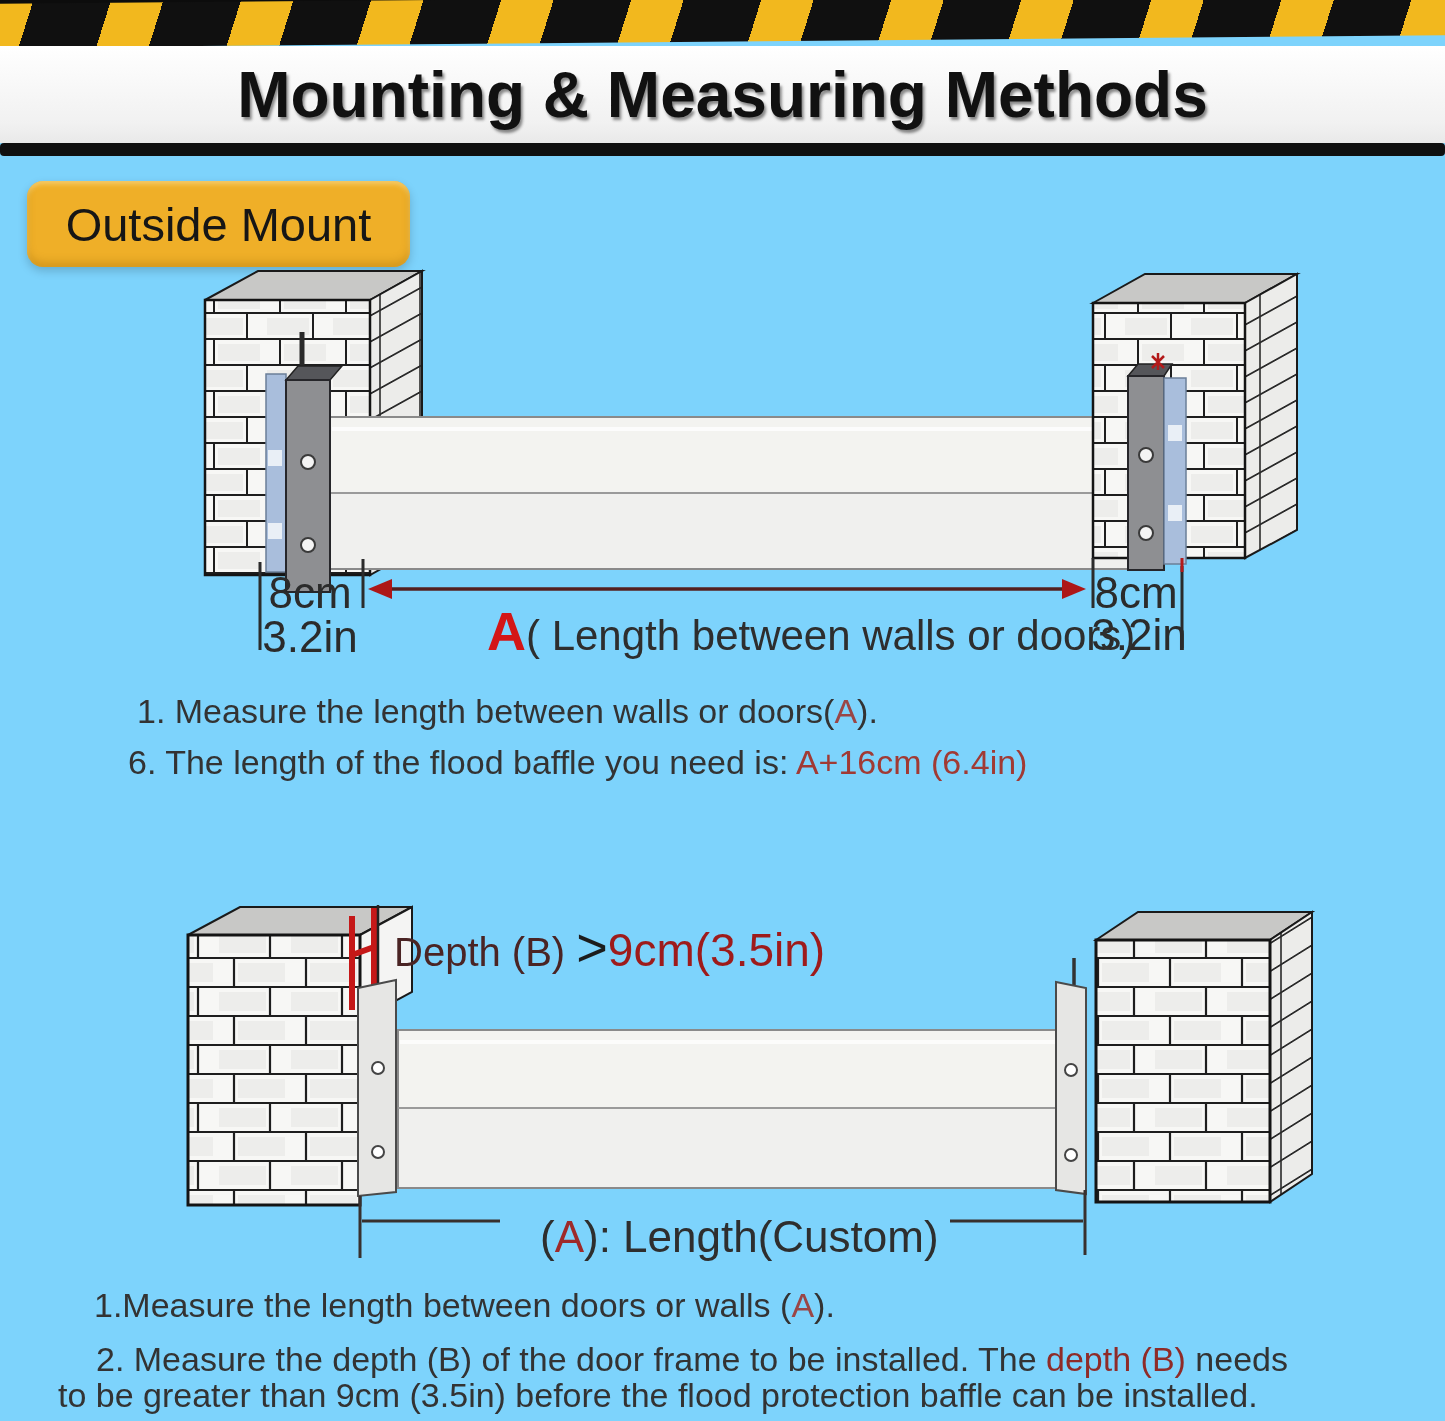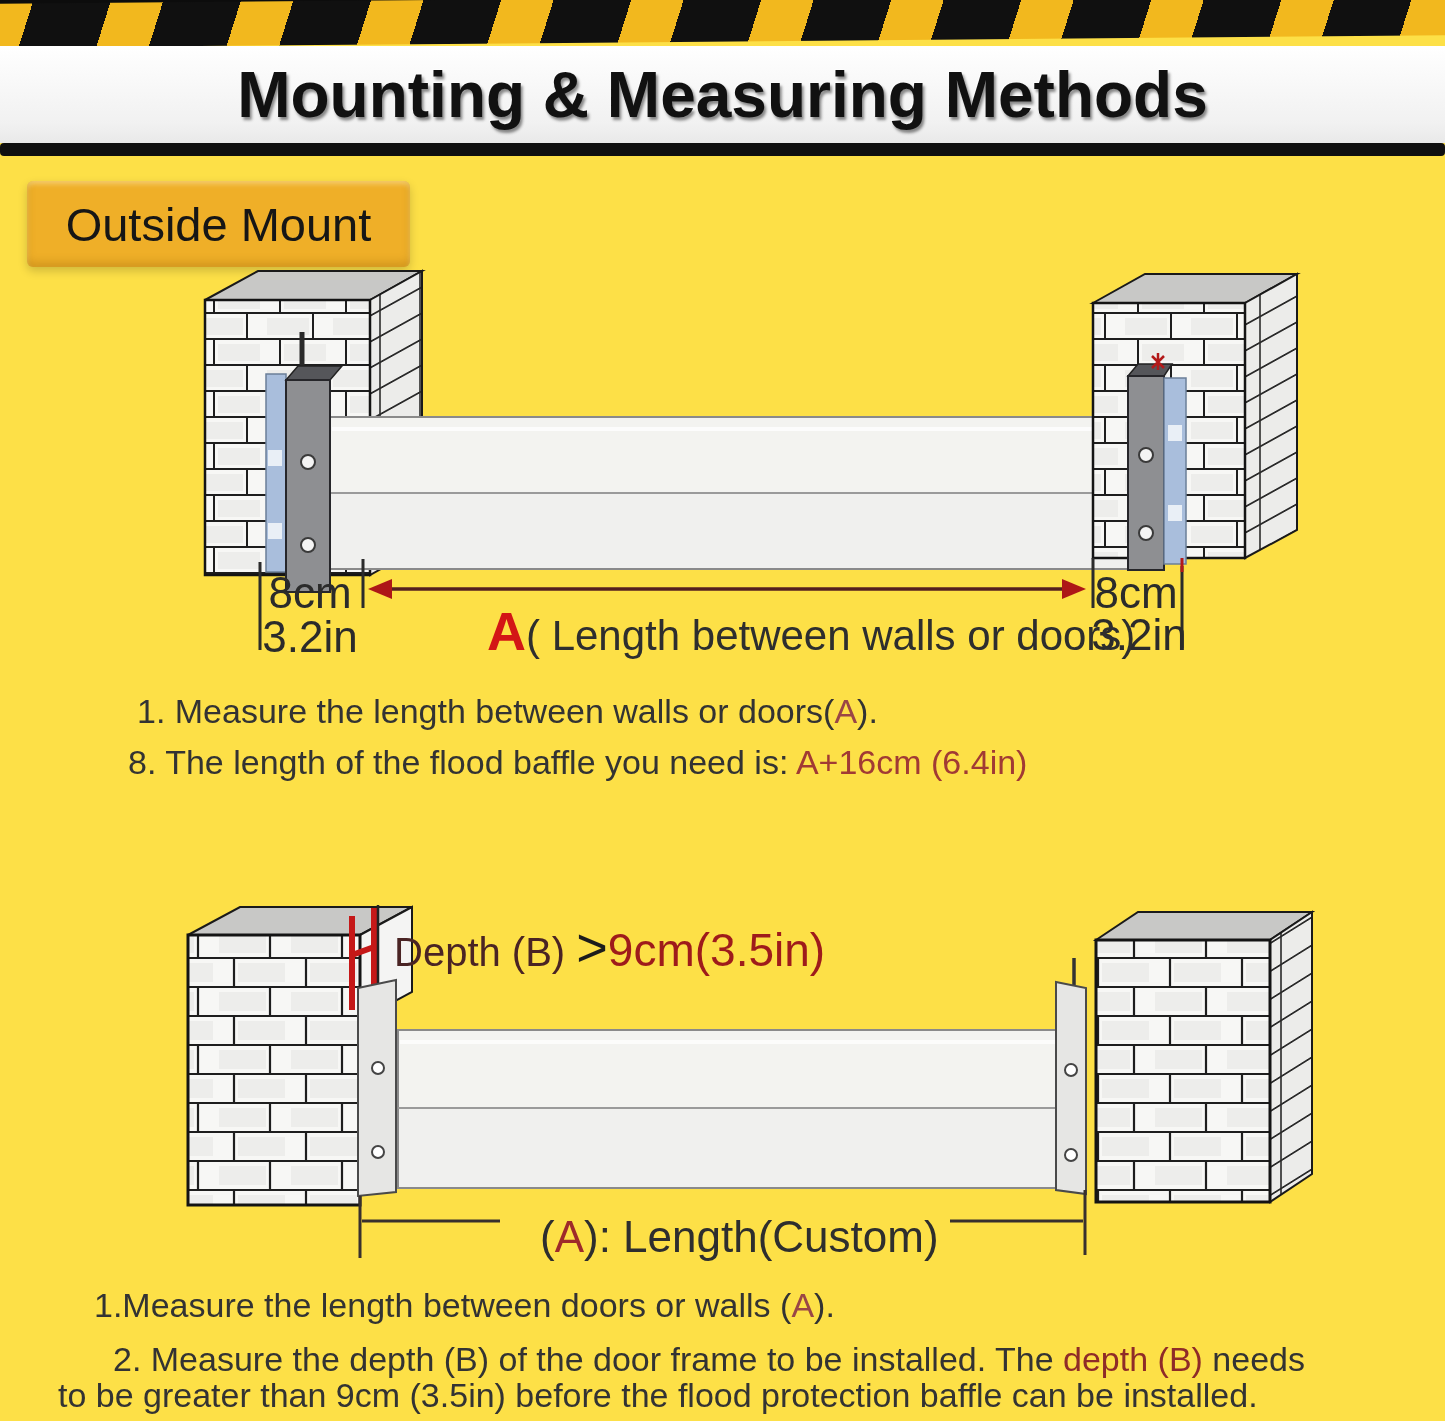--- a/index.html
+++ b/index.html
@@ -1,31 +1,31 @@
 <!DOCTYPE html>
 <html><head>
 <meta charset="utf-8">
 <style>
   html,body{margin:0;padding:0;background:#ffffff;}
-  .page{position:relative;width:1445px;height:1421px;background:#fde047;overflow:hidden;
+  .page{position:relative;width:1445px;height:1421px;background:#7dd3fc;overflow:hidden;
         font-family:"Liberation Sans",sans-serif;}
   .abs{position:absolute;}
   
   .hazard-black{top:0;left:0;width:1445px;height:16px;background:#0c0c0c;}
   .hazard-stripes{top:4px;left:-20px;width:1500px;height:44px;
     background:repeating-linear-gradient(108deg,#f2b81e 0 50px,#101010 50px 124px);
     transform:rotate(-.5deg);transform-origin:left center;}
   .title-band{top:46px;left:0;width:1445px;height:97px;
     background:linear-gradient(#ffffff, #f1f1f1 80%, #e9e9e9);
     display:flex;align-items:center;justify-content:center;}
   .title-band h1{margin:0;font-size:64px;font-weight:700;letter-spacing:0;color:#111;
     text-shadow:2px 3px 3px rgba(0,0,0,.45), -1px -1px 0 rgba(255,255,255,.55);}
   .black-bar{top:143px;left:0;width:1445px;height:13px;background:#101010;border-radius:4px;}
   
-  .badge{width:383px;height:86px;background:#EFAF28;border-radius:6px;
+  .badge{width:383px;height:86px;background:#EFAF28;border-radius:16px;
     display:flex;align-items:center;justify-content:center;
     font-size:47px;color:#161616;
     box-shadow:0 4px 10px rgba(0,0,0,.18), inset 0 -5px 9px rgba(140,90,0,.28), inset 0 3px 5px rgba(255,235,170,.55);}
   .badge-outside{left:27px;top:181px;}
   .badge-inside{left:27px;top:806px;}
   
   .step{position:absolute;font-size:34px;color:#333;white-space:nowrap;}
   .muted-red{color:#9a4646;}
   .formula-red{color:#A13A34;}
   .depth-red{color:#8F2B28;}
@@ -127,21 +127,21 @@
     <text x="1139" y="650" text-anchor="middle" font-size="44" fill="#2b2b2b">3.2in</text>
     <text x="487" y="650">
       <tspan font-size="54" font-weight="bold" fill="#D31616">A</tspan><tspan font-size="42" fill="#2e2e2e">( Length between walls or doors)</tspan>
     </text>
   </svg>
 
   <div class="step" style="left:137px;top:692px">
     <span>1. Measure the length between walls or doors(</span><span class="muted-red">A</span><span>).</span>
   </div>
   <div class="step" style="left:128px;top:743px">
-    <span>8. The length of the flood baffle you need is: </span><span class="formula-red">A+16cm (6.4in)</span>
+    <span>6. The length of the flood baffle you need is: </span><span class="formula-red">A+16cm (6.4in)</span>
   </div>
 
 
   <svg style="top:895px" width="1445" height="380" viewBox="0 895 1445 380">
     <defs>
       <pattern id="bricks2" width="72" height="58" patternUnits="userSpaceOnUse">
         <rect width="72" height="58" fill="#f7f7f5"></rect>
         <path d="M0,1 H72 M0,30 H72" stroke="#1e1e1e" stroke-width="2.2" fill="none"></path>
         <path d="M54,1 V30" stroke="#1e1e1e" stroke-width="2.2"></path>
         <path d="M18,30 V58" stroke="#1e1e1e" stroke-width="2.2"></path>
@@ -205,20 +205,20 @@
       <path d="M950,1221 H1083"></path>
     </g>
     <text x="540" y="1252">
       <tspan font-size="44" fill="#2e2e2e">(</tspan><tspan font-size="44" fill="#9E2A2A">A</tspan><tspan font-size="44" fill="#2e2e2e">): Length(Custom)</tspan>
     </text>
   </svg>
 
   <div class="step" style="left:94px;top:1286px">
     <span>1.Measure the length between doors or walls (</span><span class="muted-red">A</span><span>).</span>
   </div>
-  <div class="step" style="left:113px;top:1340px">
+  <div class="step" style="left:96px;top:1340px">
     <span>2. Measure the depth (B) of the door frame to be installed. The </span><span class="depth-red">depth (B)</span><span> needs</span>
   </div>
   <div class="step" style="left:58px;top:1376px">
     <span>to be greater than 9cm (3.5in) before the flood protection baffle can be installed.</span>
   </div>
 
 </div>
 
 </body></html>

